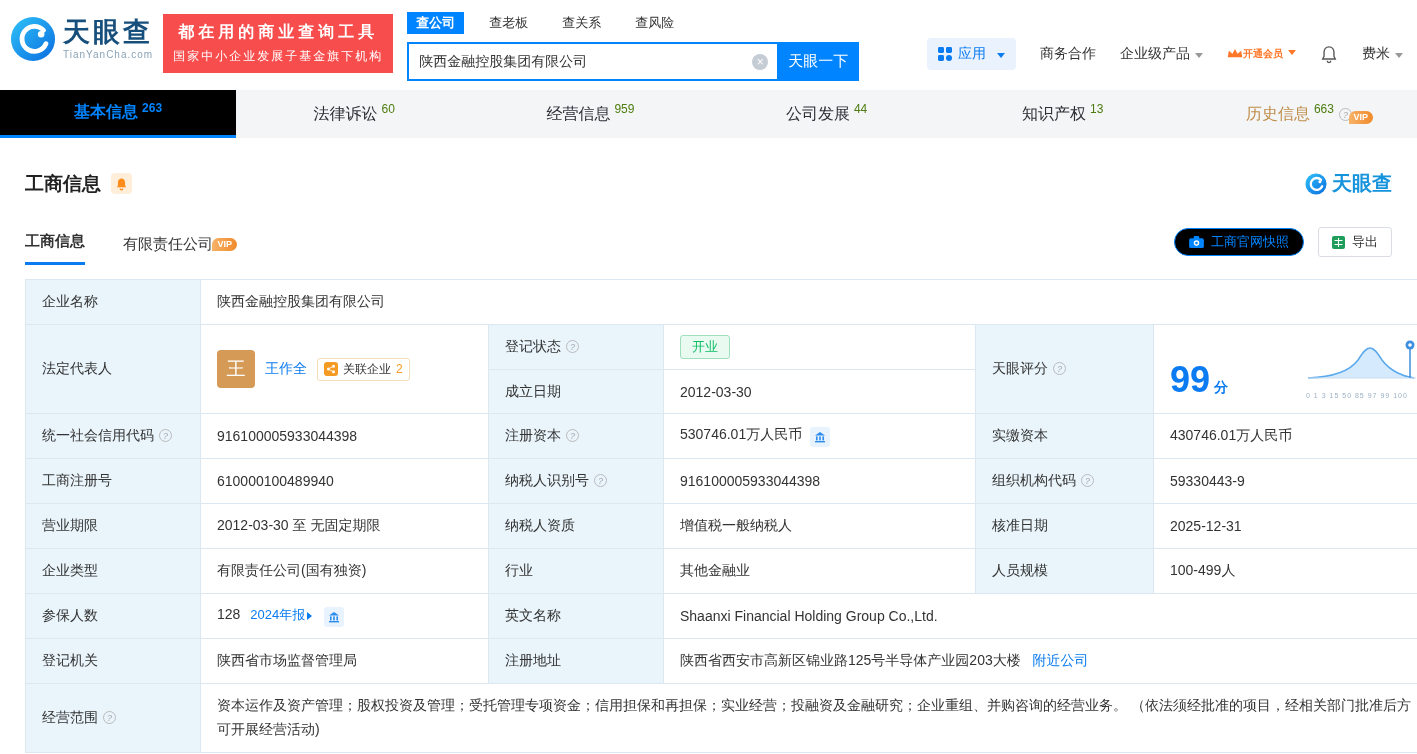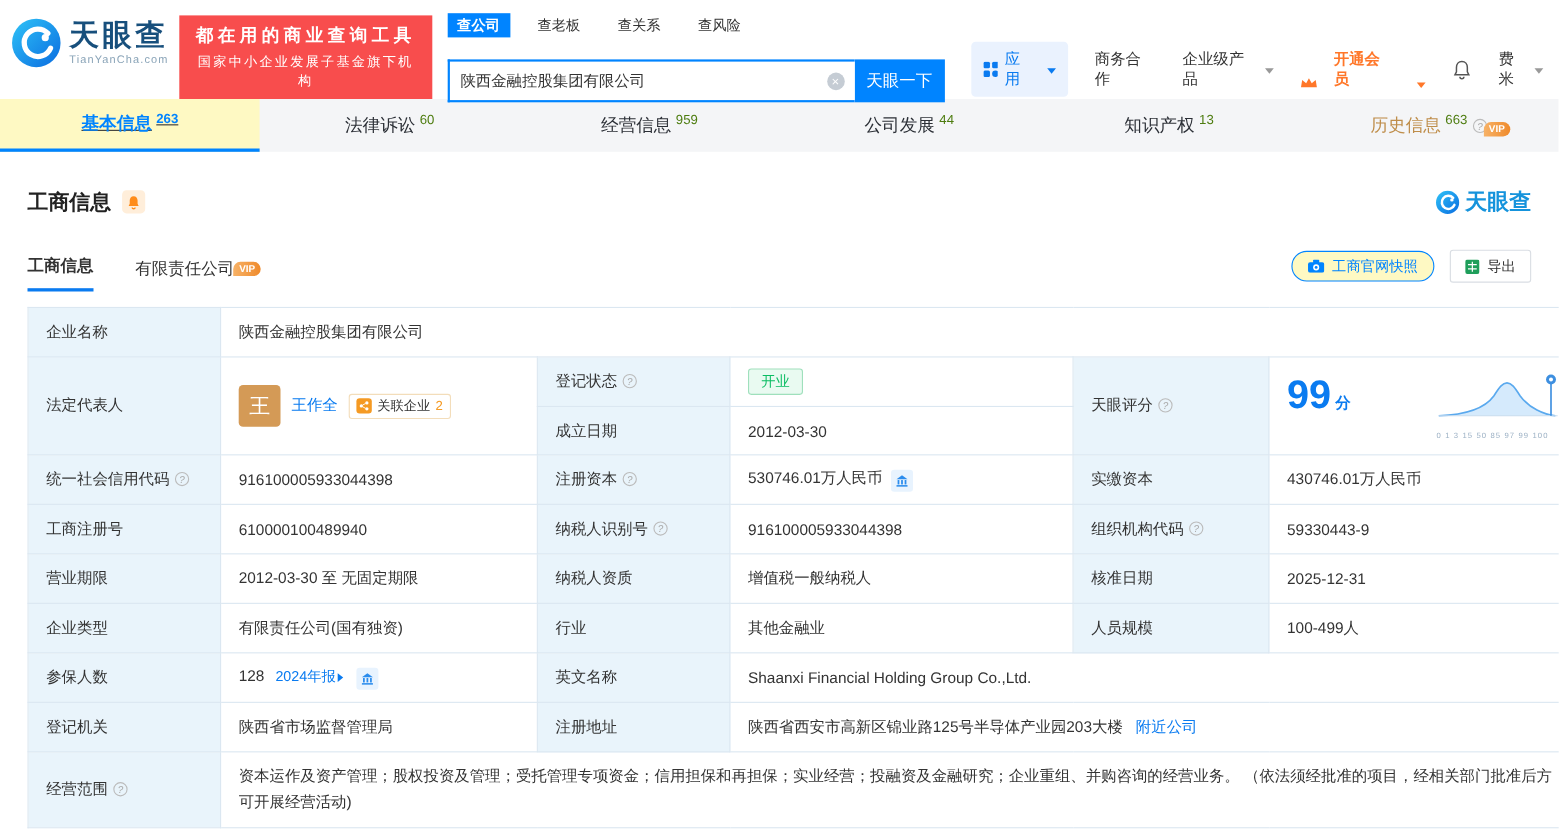--- a/index.html
+++ b/index.html
@@ -10,80 +10,80 @@
   .header { display:flex; align-items:flex-start; padding:12px 14px 0 10px; height:90px; }
   .logo { display:flex; align-items:center; gap:7px; margin-top:4px; cursor:pointer; }
   .logo-text { display:flex; flex-direction:column; line-height:1; }
   .logo-cn { font-size:27px; font-weight:bold; color:#174f7c; letter-spacing:3px; }
   .logo-domain { font-size:10px; color:#8aa4b8; margin-top:4px; letter-spacing:1px; }
   .promo { background:#f84d4d; color:#fff; padding:8px 10px; text-align:center; margin-left:10px; margin-top:2px; }
   .promo-l1 { font-size:16px; font-weight:bold; letter-spacing:4px; }
   .promo-l2 { font-size:12px; letter-spacing:2px; margin-top:5px; }
 
   .search-area { margin-left:14px; }
-  .search-tabs { display:flex; gap:16px; align-items:center; margin-bottom:20px; }
+  .search-tabs { display:flex; gap:16px; align-items:center; margin-bottom:8px; }
   .search-tab { font-size:13px; color:#333; padding:2px 9px; cursor:pointer; }
   .search-tab.active { background:#0084ff; color:#fff; font-weight:bold; }
   .search-row { display:flex; }
   .search-input-wrap { position:relative; width:370px; }
   .search-input { width:100%; height:39px; border:2px solid #0084ff; border-right:none; padding:0 32px 0 10px; font-size:14px; color:#333; outline:none; font-family:inherit; }
   .clear-icon { position:absolute; right:9px; top:50%; transform:translateY(-50%); width:16px; height:16px; border-radius:50%; background:#c5ccd4; color:#fff; font-size:12px; line-height:16px; text-align:center; cursor:pointer; }
   .clear-icon::before { content:"×"; }
   .search-btn { width:82px; height:39px; background:#0084ff; color:#fff; border:none; font-size:15px; cursor:pointer; font-family:inherit; }
 
   .header-nav { margin-left:auto; display:flex; align-items:center; gap:24px; margin-top:26px;padding-left:24px; }
   .apps-chip { display:flex; align-items:center; gap:6px; background:#eaf2fe; color:#0a7bf0; padding:7px 11px; border-radius:4px; font-size:14px; cursor:pointer; }
   .nav-link { font-size:14px; color:#333; display:flex; align-items:center; cursor:pointer; }
-  .vip-link { color:#ff7729; font-size:14px; display:flex; align-items:flex-end; gap:15px; cursor:pointer; font-weight:bold; }
+  .vip-link { color:#ff7729; font-size:10px; display:flex; align-items:flex-start; gap:0; cursor:pointer; font-weight:bold; }
   .user-link { font-size:14px; color:#333; display:flex; align-items:center; cursor:pointer; }
   .caret { display:inline-block; width:0; height:0; border:4px solid transparent; border-top:5px solid currentColor; margin-left:5px; position:relative; top:3px; }
   .bell-btn { cursor:pointer; display:flex; }
 
   
   .tabbar { display:flex; background:#f4f5f7; height:48px; }
   .tab { flex:1; display:flex; align-items:center; justify-content:center; position:relative; cursor:pointer; }
   .t-label { font-size:16px; color:#2b2f36; }
   .t-count { font-size:12px; color:#4d7c0f; margin-left:4px; position:relative; top:-5px; }
-  .tab.active { background:#fef9c3; border-bottom:3px solid #0084ff;text-decoration:underline; }
+  .tab.active { background:#000000; border-bottom:3px solid #0084ff; }
   .tab.active .t-label, .tab.active .t-count { color:#0084ff; font-weight:bold; }
   .tab.gold .t-label { color:#bf8e4b; }
   .vip-tag { display:inline-block; background:linear-gradient(90deg,#f7b267,#ef8a2b); color:#fff; font-size:9px; font-weight:bold; padding:1px 5px; border-radius:7px 7px 7px 0; line-height:11px;margin-top:16px; }
   .tab .vip-tag { position:absolute; top:5px; right:44px; }
   .help { display:inline-block; width:13px; height:13px; border:1px solid #bbb; border-radius:50%; color:#aaa; font-size:9px; line-height:12px; text-align:center; margin-left:5px; vertical-align:1px; cursor:pointer; }
   .help::before { content:"?"; }
 
   
   .content { padding:0 25px 20px; }
   .section-head { display:flex; align-items:center; margin-top:32px; }
   .section-title { font-size:19px; font-weight:bold; color:#222; }
   .alarm-icon { margin-left:10px; width:21px; height:21px; background:#ffeeda; border-radius:4px; display:flex; align-items:center; justify-content:center; cursor:pointer; }
   .watermark { margin-left:auto; display:flex; align-items:center; gap:5px; color:#1593dc; font-size:20px; font-weight:bold; }
 
   .subtab-row { display:flex; align-items:flex-end; margin-top:30px; }
   .subtab { margin-right:38px; font-size:15px; color:#333; padding-bottom:11px; position:relative; cursor:pointer; }
   .subtab.active { font-weight:bold; border-bottom:3px solid #0a7bf0; }
   .subtab .vip-tag { position:absolute; top:-13px; right:-24px; }
   .subtab-actions { margin-left:auto; display:flex; gap:14px; align-items:center; padding-bottom:8px; }
-  .snapshot-btn { display:flex; align-items:center; gap:7px; border:1px solid #0084ff; color:#0084ff; border-radius:15px; height:28px; padding:0 14px; font-size:13px; background:#fef9c3; cursor:pointer; font-family:inherit; }
+  .snapshot-btn { display:flex; align-items:center; gap:7px; border:1px solid #0084ff; color:#0084ff; border-radius:15px; height:28px; padding:0 14px; font-size:13px; background:#000000; cursor:pointer; font-family:inherit; }
   .export-btn { display:flex; align-items:center; gap:7px; border:1px solid #d9dde3; color:#333; border-radius:3px; height:30px; padding:0 13px; font-size:13px; background:#fff; cursor:pointer; font-family:inherit; }
 
   
   .info-table { width:1410px; border-collapse:collapse; table-layout:fixed; margin-top:14px;padding-left:23px; }
   .info-table td { border:1px solid #dbe7f1; font-size:14px; padding:10px 16px; color:#333; vertical-align:middle; word-break:break-all; }
   .info-table tr { height:45px; }
   td.lbl { background:#e9f4fb; }
   .link { color:#0a7bf0; cursor:pointer; text-decoration:none; }
   .legal-cell { display:flex; align-items:center; gap:10px; }
   .avatar { width:38px; height:38px; border-radius:4px; background:#d49a56; color:#fff; font-size:19px; display:flex; align-items:center; justify-content:center; cursor:pointer; flex:none; }
   .related-badge { display:inline-flex; align-items:center; gap:5px; border:1px solid #f3ddba; border-radius:3px; padding:2px 6px; font-size:12px; color:#333; cursor:pointer; }
   .rel-icon { width:14px; height:14px; border-radius:3px; background:#f59a23; display:flex; align-items:center; justify-content:center; }
   .rel-count { color:#f59a23; }
   .status-badge { display:inline-block; border:1px solid #9fe0bc; background:#e9faf1; color:#0cbd64; font-size:13px; padding:2px 11px; border-radius:3px; }
   .cap-icon { display:inline-flex; width:20px; height:20px; background:#e8f3fe; border-radius:3px; align-items:center; justify-content:center; margin-left:8px; vertical-align:-4px; cursor:pointer; }
-  .score-wrap { display:flex; align-items:flex-start; justify-content:space-between; }
+  .score-wrap { display:flex; align-items:flex-end; justify-content:space-between; }
   .score-num { font-size:36px; font-weight:bold; color:#0a7bf0; }
   .score-unit { font-size:14px; color:#0a7bf0; font-weight:bold; }
   .score-chart { width:112px; }
   .score-axis { font-size:7px; color:#9bb0c4; text-align:center; letter-spacing:1px; margin-top:1px; white-space:nowrap; }
   .report-link { color:#0a7bf0; font-size:13px; margin-left:10px; cursor:pointer; }
   .arrow-r { display:inline-block; width:0; height:0; border:4px solid transparent; border-left:5px solid #0a7bf0; margin-left:2px; position:relative; top:1px; }
   .scope-cell { line-height:1.7; }
 </style>
 </head>
 <body>

